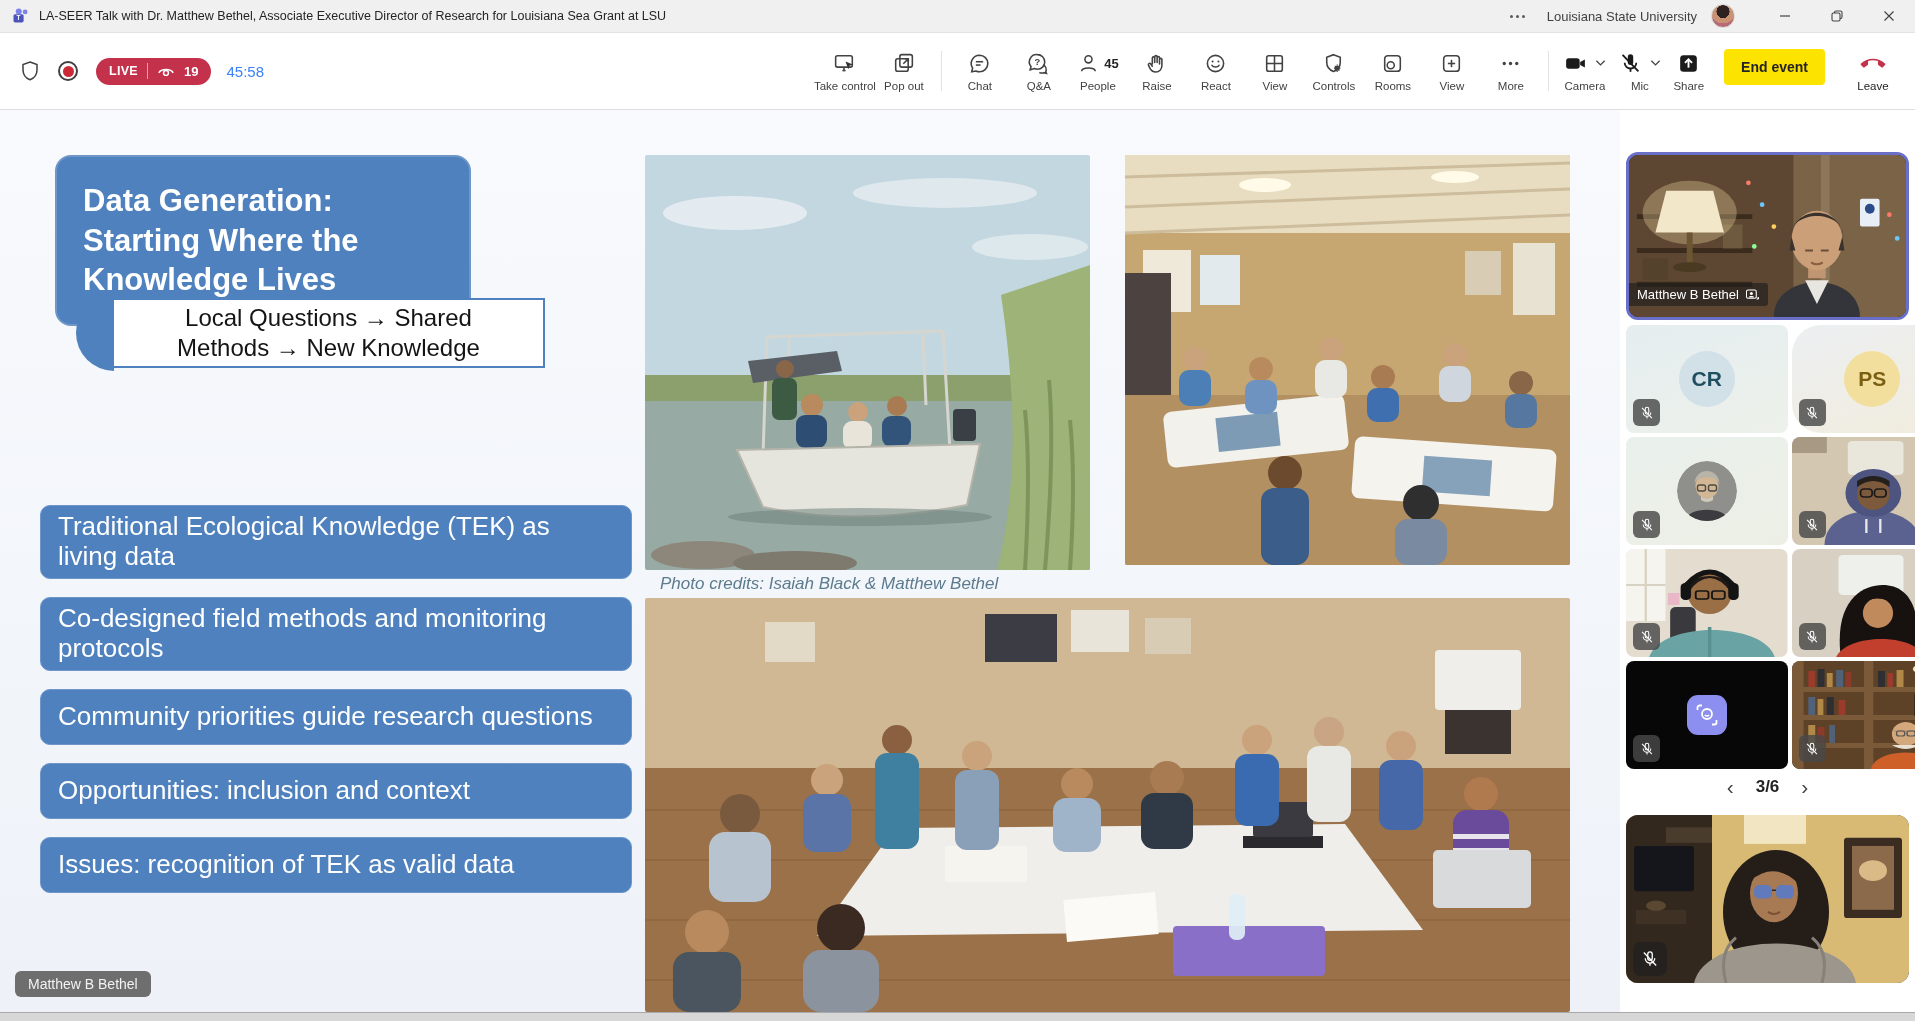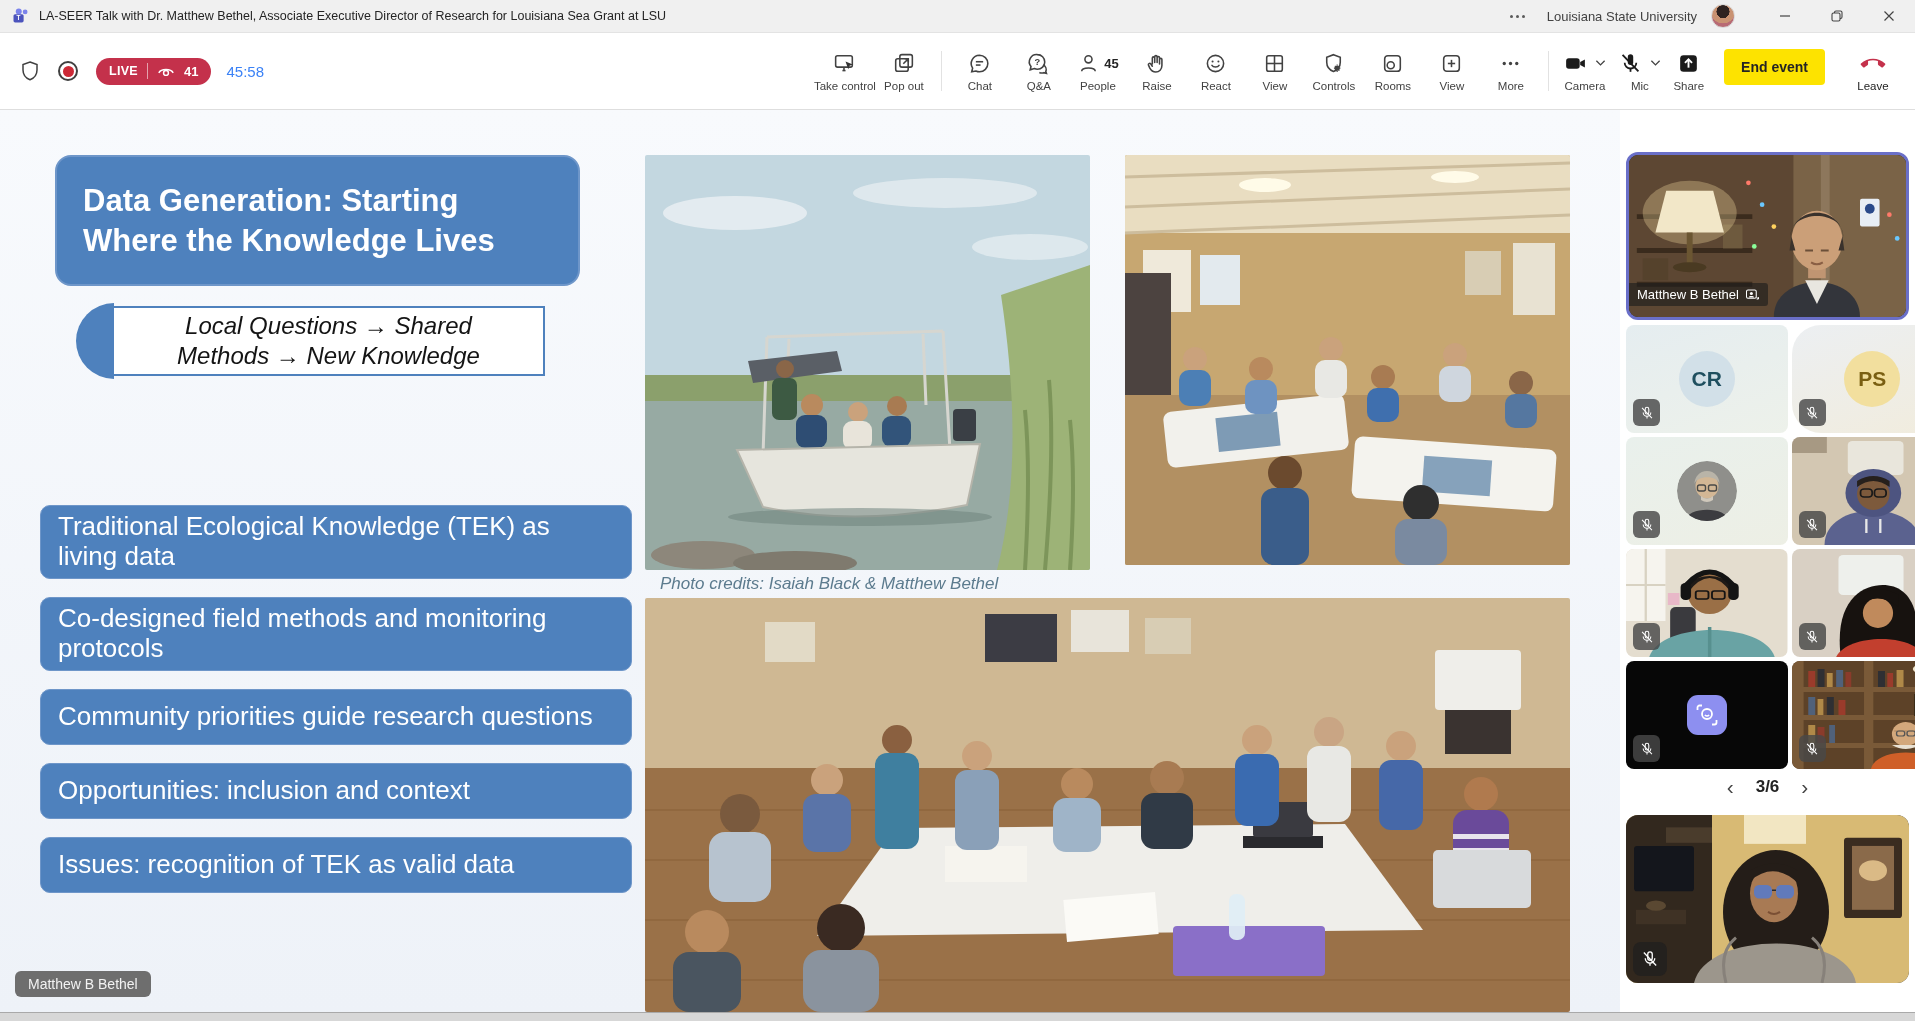--- a/index.html
+++ b/index.html
@@ -45,22 +45,22 @@
   .leave svg { width:26px; height:26px; }
   .leave .lbl { font-size:11.5px; }
 
   
   .content { display:flex; height:902px; }
   .slide { position:relative; width:1620px; height:902px; background:linear-gradient(180deg,#f8fafd 0%, #eef2f8 100%); }
   .sidebar { position:relative; width:295px; height:902px; background:#fff; }
   .bottombar { height:9px; background:#d7d7d7; border-top:1px solid #a9a9a9; }
 
   
-  .stitle { position:absolute; left:55px; top:45px; width:525px; background:#4e81bd; border:2px solid #6e96c9; border-radius:16px; padding:24px 26px; color:#fff; font-size:31px; font-weight:bold; line-height:1.28; }
-  .flowbox { position:absolute; left:112px; top:196px; width:433px; height:70px; background:#fff; border:2px solid #4e81bd; display:flex; align-items:center; justify-content:center;font-style:italic; }
+  .stitle { position:absolute; left:55px; top:45px; width:416px; background:#4e81bd; border:2px solid #6e96c9; border-radius:16px; padding:24px 26px; color:#fff; font-size:31px; font-weight:bold; line-height:1.28; }
+  .flowbox { position:absolute; left:112px; top:188px; width:433px; height:70px; background:#fff; border:2px solid #4e81bd; display:flex; align-items:center; justify-content:center; }
   .flowbox::before { content:""; position:absolute; left:-38px; top:50%; transform:translateY(-50%); width:38px; height:76px; background:#4e81bd; border-radius:38px 0 0 38px; }
   .flowbox span { max-width:330px; text-align:center; font-size:24px; color:#141414; line-height:1.25; }
   .bullets { position:absolute; left:40px; top:395px; width:592px; display:flex; flex-direction:column; gap:18px; }
   .bullet { background:#4e81bd; border:1px solid #6e96c9; border-radius:10px; padding:6px 17px; min-height:56px; display:flex; align-items:center; color:#fff; font-size:26px; line-height:1.15; }
   .credit { position:absolute; left:660px; top:464px; font-size:17px; font-style:italic; color:#5c7b8e; }
   .nametag-presenter { position:absolute; left:15px; top:861px; background:#6e6e6e; color:#f2f2f2; font-size:14px; padding:5px 13px; border-radius:6px; }
   .photo { position:absolute; border-radius:2px; overflow:hidden; }
   .photo svg { display:block; width:100%; height:100%; }
   .ph1 { left:645px; top:45px; width:445px; height:415px; }
   .ph2 { left:1125px; top:45px; width:445px; height:410px; }
@@ -150,21 +150,21 @@
     <div class="rec">
         <i></i>
       </div>
     <div class="live-pill">
       <span class="lp-label">LIVE</span>
       <span class="lp-div"></span>
       <svg width="18" height="13" viewBox="0 0 20 14">
         <path d="M2 8.5 C4.5 3.5 15.5 3.5 18 8.5" stroke="#fff" fill="none" stroke-width="1.6"></path>
         <circle cx="10" cy="8.6" r="2.7" fill="none" stroke="#fff" stroke-width="1.6"></circle>
       </svg>
-      <span class="lp-count">41</span>
+      <span class="lp-count">19</span>
     </div>
     <span class="timer">45:58</span>
 
     <div class="tb-spacer"></div>
 
     <div class="tbtn">
       <svg viewBox="0 0 24 24">
         <rect x="3.5" y="4.5" width="16" height="11" rx="1.8" fill="none" stroke="#424242" stroke-width="1.5"></rect>
         <line x1="10" y1="18.8" x2="13" y2="18.8" stroke="#424242" stroke-width="1.5"></line>
         <line x1="11.5" y1="15.5" x2="11.5" y2="18.8" stroke="#424242" stroke-width="1.5"></line>

